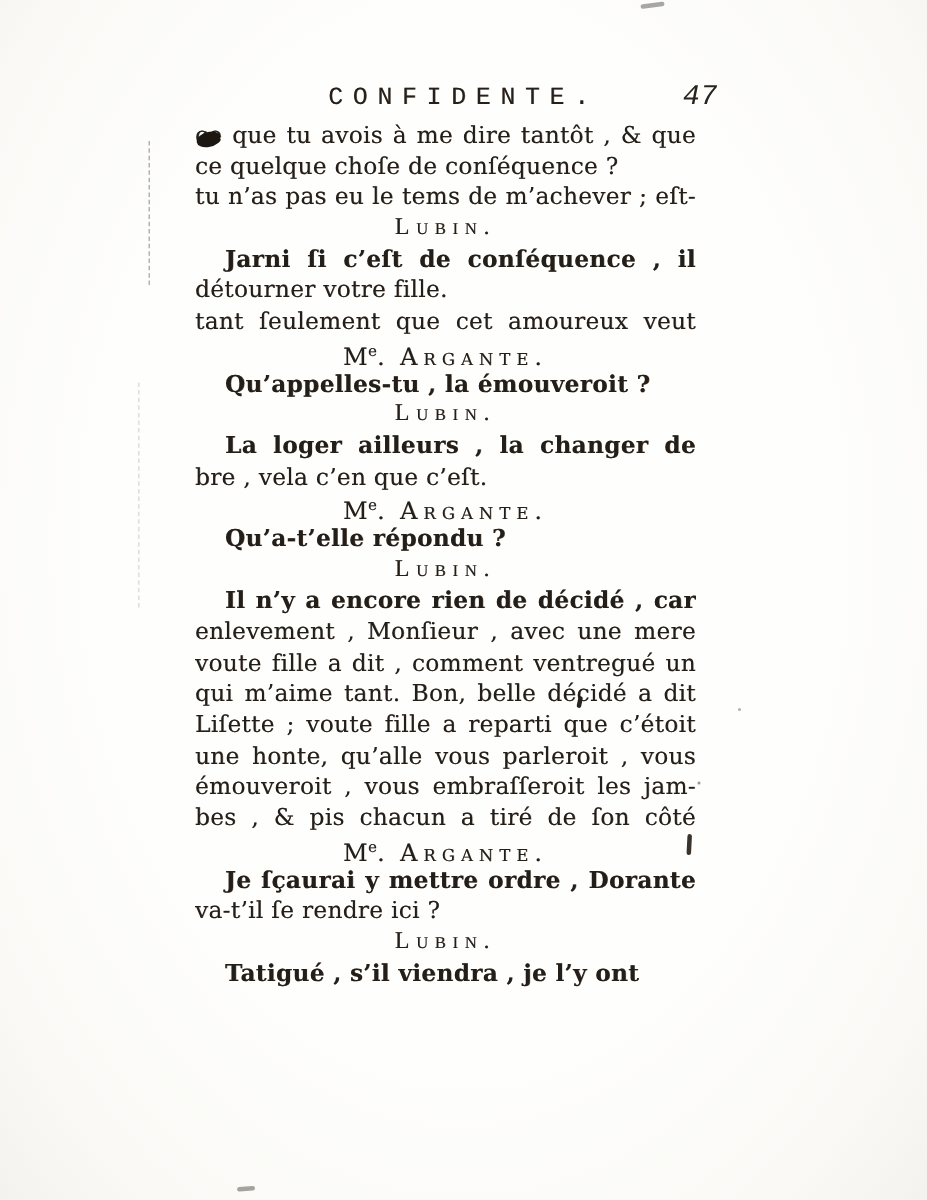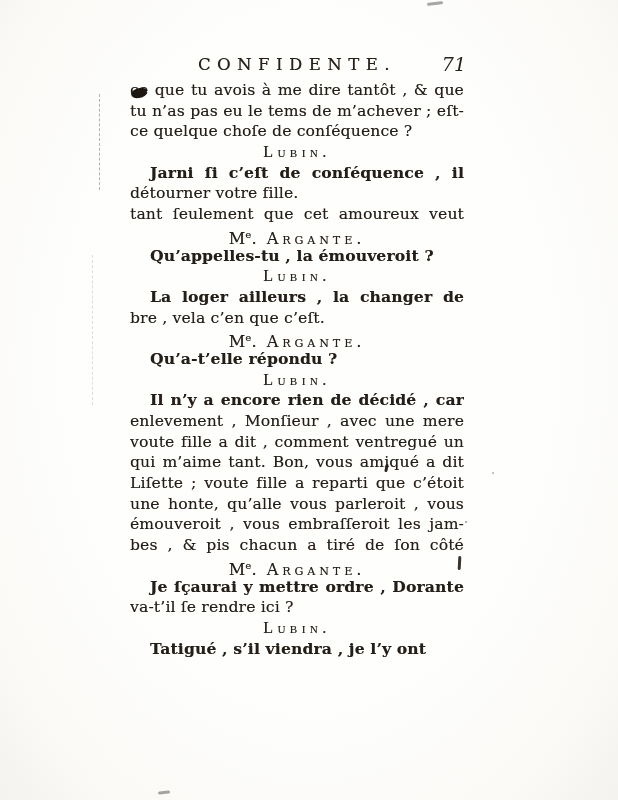--- a/index.html
+++ b/index.html
@@ -8,21 +8,21 @@
     width: 618px;
     height: 800px;
     margin: 0 auto;
     background: radial-gradient(ellipse at 50% 45%, #fefefd 55%, #faf9f6 85%, #f4f2ee 100%);
     overflow: hidden;
     font-family: "DejaVu Serif", "Liberation Serif", serif;
     color: #241e18;
   }
   .header {
     position: absolute;
-    top: 55px; left: 130px; width: 334px; height: 26px;
+    top: 55px; left: 142px; width: 334px; height: 26px; font-family: Liberation Mono, monospace;
   }
   .title {
     position: absolute; left: 0; right: 0;
     text-align: center;
     font-size: 16.5px;
     letter-spacing: 6.5px;
     color: #272019;
     text-shadow: 0.3px 0.3px 0.4px rgba(50,40,30,.55);
   }
   .pagenum {
@@ -104,43 +104,43 @@
   <div class="artifact crease-upper"></div>
   <div class="artifact crease-lower"></div>
   <div class="artifact mark-right"></div>
   <div class="artifact print-spot"></div>
   <div class="artifact speck-a"></div>
   <div class="artifact speck-b"></div>
   <div class="artifact bottom-dash"></div>
 
   <div class="header">
     <div class="title">CONFIDENTE.</div>
-    <div class="pagenum">71</div>
+    <div class="pagenum">47</div>
   </div>
 
   <div class="text-block">
     <div class="ln j">ce que tu avois à me dire tantôt , &amp; que</div>
+    <div class="ln">ce quelque choſe de conſéquence ?</div>
     <div class="ln j">tu n’as pas eu le tems de m’achever ; eſt-</div>
-    <div class="ln">ce quelque choſe de conſéquence ?</div>
     <div class="ln sp">Lubin.</div>
     <div class="ln j ind">Jarni ſi c’eſt de conſéquence , il s’agit</div>
     <div class="ln">détourner votre fille.</div>
     <div class="ln j">tant ſeulement que cet amoureux veut</div>
     <div class="ln spme"><span>M</span><span class="me-sup">e</span><span>.</span><span class="sp-name">Argante.</span></div>
     <div class="ln ind">Qu’appelles-tu , la émouveroit ?</div>
     <div class="ln sp">Lubin.</div>
     <div class="ln j ind">La loger ailleurs , la changer de cham-</div>
     <div class="ln">bre , vela c’en que c’eſt.</div>
     <div class="ln spme"><span>M</span><span class="me-sup">e</span><span>.</span><span class="sp-name">Argante.</span></div>
     <div class="ln ind">Qu’a-t’elle répondu ?</div>
     <div class="ln sp">Lubin.</div>
     <div class="ln j ind">Il n’y a encore rien de décidé , car</div>
     <div class="ln j">enlevement , Monſieur , avec une mere</div>
     <div class="ln j">voute fille a dit , comment ventregué un</div>
-    <div class="ln j">qui m’aime tant. Bon, vous amiqué a dit</div>
+    <div class="ln j">qui m’aime tant. Bon, belle décidé a dit</div>
     <div class="ln j">Liſette ; voute fille a reparti que c’étoit</div>
     <div class="ln j">une honte, qu’alle vous parleroit , vous</div>
     <div class="ln j">émouveroit , vous embraſſeroit les jam-</div>
     <div class="ln j">bes , &amp; pis chacun a tiré de ſon côté</div>
     <div class="ln spme"><span>M</span><span class="me-sup">e</span><span>.</span><span class="sp-name">Argante.</span></div>
     <div class="ln j ind">Je ſçaurai y mettre ordre , Dorante</div>
     <div class="ln">va-t’il ſe rendre ici ?</div>
     <div class="ln sp">Lubin.</div>
     <div class="ln ind">Tatigué , s’il viendra , je l’y ont don-</div>
   </div>

